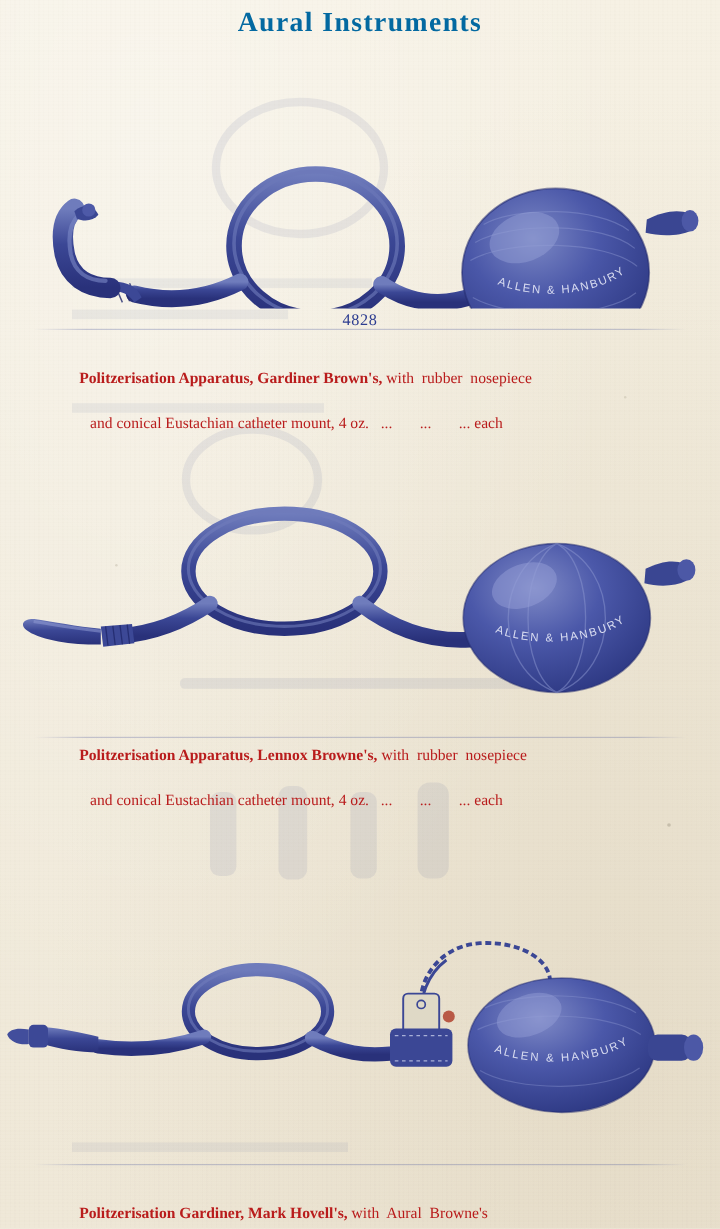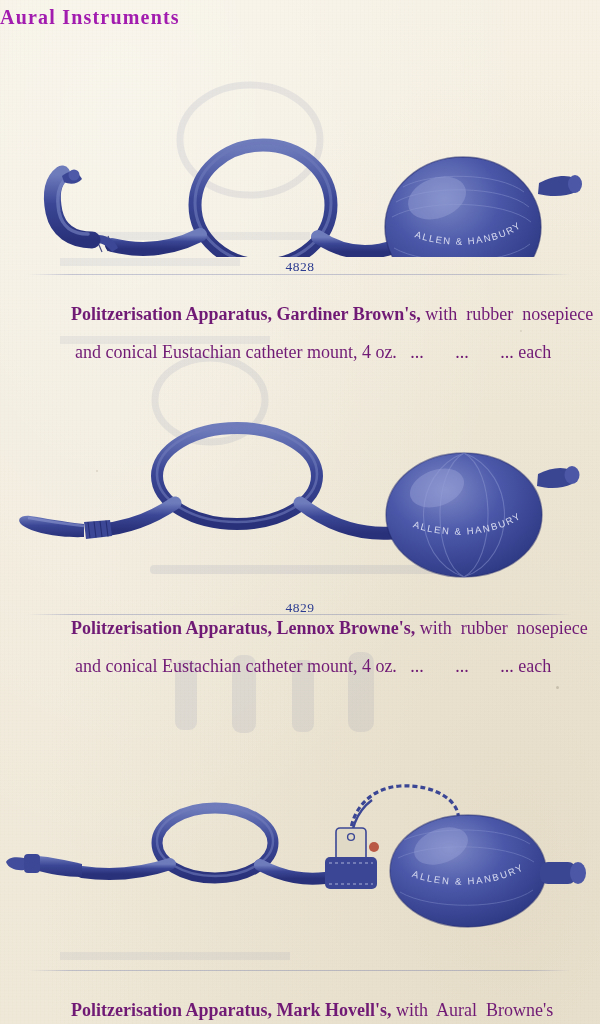--- a/index.html
+++ b/index.html
@@ -40,24 +40,25 @@
     pointer-events: none;
     opacity: 0.085;
     filter: blur(0.4px);
   }
 
   .title {
     position: absolute;
     top: 6px;
     left: 0;
     width: 100%;
-    font-size: 20px;
+    text-align: center;
+    font-size: 23px;
     font-weight: bold;
     letter-spacing: 1.2px;
-    color: #a21caf;
+    color: #0369a1;
     font-family: "Liberation Serif", serif;
   }
 
   .figure-block {
     position: absolute;
     left: 0;
     width: 100%;
   }
   .fig-img {
     position: relative;
@@ -66,33 +67,32 @@
   .fig-num {
     text-align: center;
     font-size: 13.5px;
     color: #2c3c90;
     letter-spacing: .5px;
     margin-top: 2px;
   }
   .caption {
     margin: 0 auto;
     width: 494px;
-    font-size: 18px;
+    font-size: 13px;
     line-height: 19px;
-    color: #701a75;
+    color: #b91c1c;
   }
   .caption .ln {
     white-space: pre;
   }
   .caption b {
     font-weight: bold;
   }
   .caption .ln2 {
     padding-left: 22px;
-    text-align: center;
   }
   .rule {
     position: absolute;
     left: 28px;
     width: 544px;
     height: 1px;
     background: linear-gradient(90deg, rgba(44,60,144,0) 0%, rgba(44,60,144,0.45) 8%, rgba(44,60,144,0.45) 92%, rgba(44,60,144,0) 100%);
     opacity: .55;
   }
   svg { display: block; }
@@ -242,21 +242,20 @@
       <ellipse cx="437" cy="90" rx="28" ry="18" fill="#98a2d9" opacity=".45" transform="rotate(-20 437 90)"></ellipse>
       <path id="brandpath2" d="M406 126 C 438 142, 492 140, 521 120" fill="none"></path>
       <text font-family="Liberation Sans, sans-serif" font-size="9.5" letter-spacing="1.7" fill="#dfe2f4" opacity=".95">
         <textPath href="#brandpath2" startOffset="6%">ALLEN &amp; HANBURYS</textPath>
       </text>
 
       <path d="M538 76 C 550 70, 562 68, 570 72 L 572 86 C 562 91, 548 91, 537 88 Z" fill="#3a4692"></path>
       <ellipse cx="572" cy="77" rx="7.5" ry="9" fill="#4c58a6"></ellipse>
     </svg>
   </div>
-  <div class="fig-num">4829</div>
 </div>
 
 <div class="rule" style="top:614px;"></div>
 
 <div class="caption" style="position:absolute; top:600px; left:0; right:0;">
   <div class="ln">
     <b>Politzerisation Apparatus, Lennox Browne's,</b><span> with  rubber  nosepiece</span>
   </div>
   <div class="ln ln2">and conical Eustachian catheter mount, 4 oz.   ...       ...       ... each</div>
 </div>
@@ -317,20 +316,20 @@
       <rect x="540" y="122" width="36" height="22" rx="8" fill="#3a4692"></rect>
       <ellipse cx="578" cy="133" rx="8" ry="11" fill="#4c58a6"></ellipse>
     </svg>
   </div>
 </div>
 
 <div class="rule" style="top:970px;"></div>
 
 <div class="caption" style="position:absolute; top:982px; left:0; right:0;">
   <div class="ln">
-    <b>Politzerisation Apparatus, Mark Hovell's,</b><span> with  Aural  Browne's</span>
+    <b>Politzerisation Gardiner, Mark Hovell's,</b><span> with  Aural  Browne's</span>
   </div>
 
 </div>
 
 <div class="speck" style="left:556px; top:686px; width:3px; height:3px; opacity:.5;"></div>
 <div class="speck" style="left:96px; top:470px; width:2px; height:2px; opacity:.35;"></div>
 <div class="speck" style="left:520px; top:330px; width:2px; height:2px; opacity:.3;"></div>
 
 </body></html>

